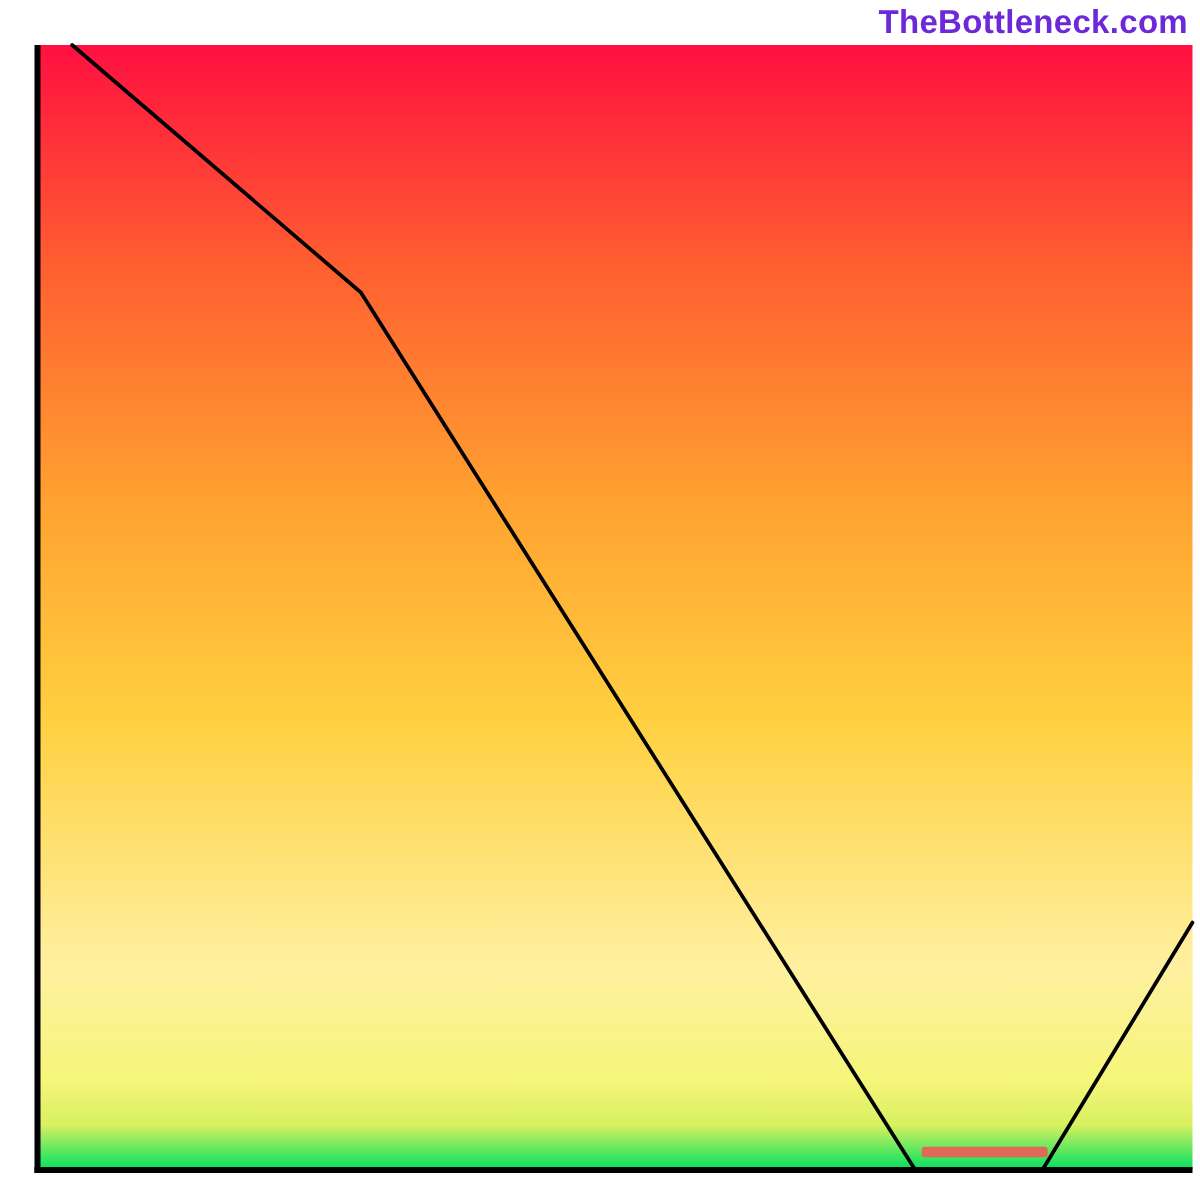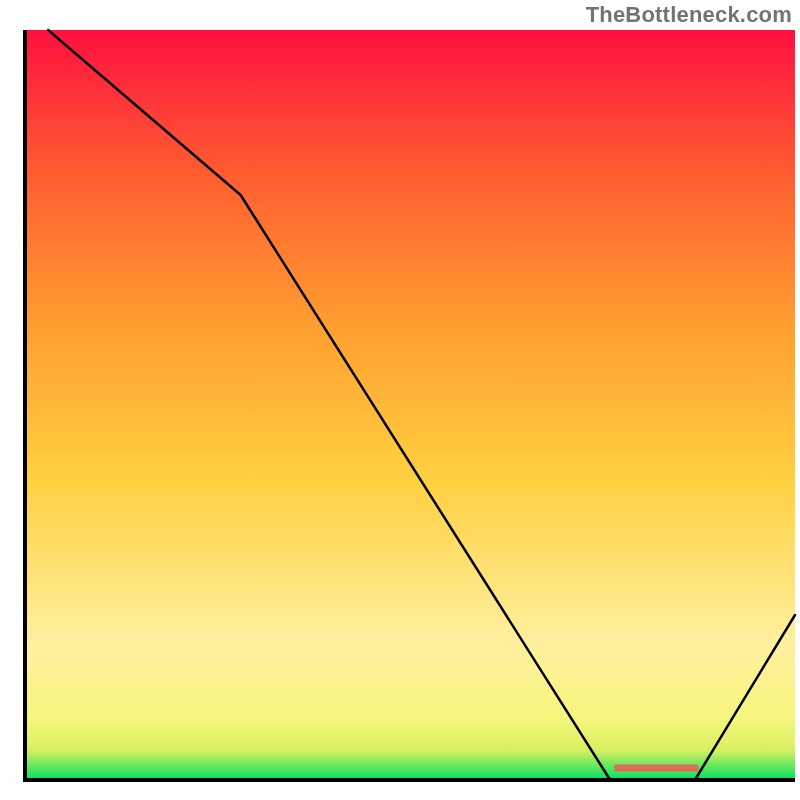--- a/index.html
+++ b/index.html
@@ -15,21 +15,21 @@
     position: relative;
     width: 800px;
     height: 800px;
   }
   .watermark {
     position: absolute;
     top: 2px;
     right: 8px;
     font-size: 22px;
     font-weight: bold;
-    color: #737373;
+    color: #6d28d9;
     letter-spacing: 0.2px;
     pointer-events: none;
   }
   svg {
     display: block;
   }
 </style>
 </head>
 <body>
 

